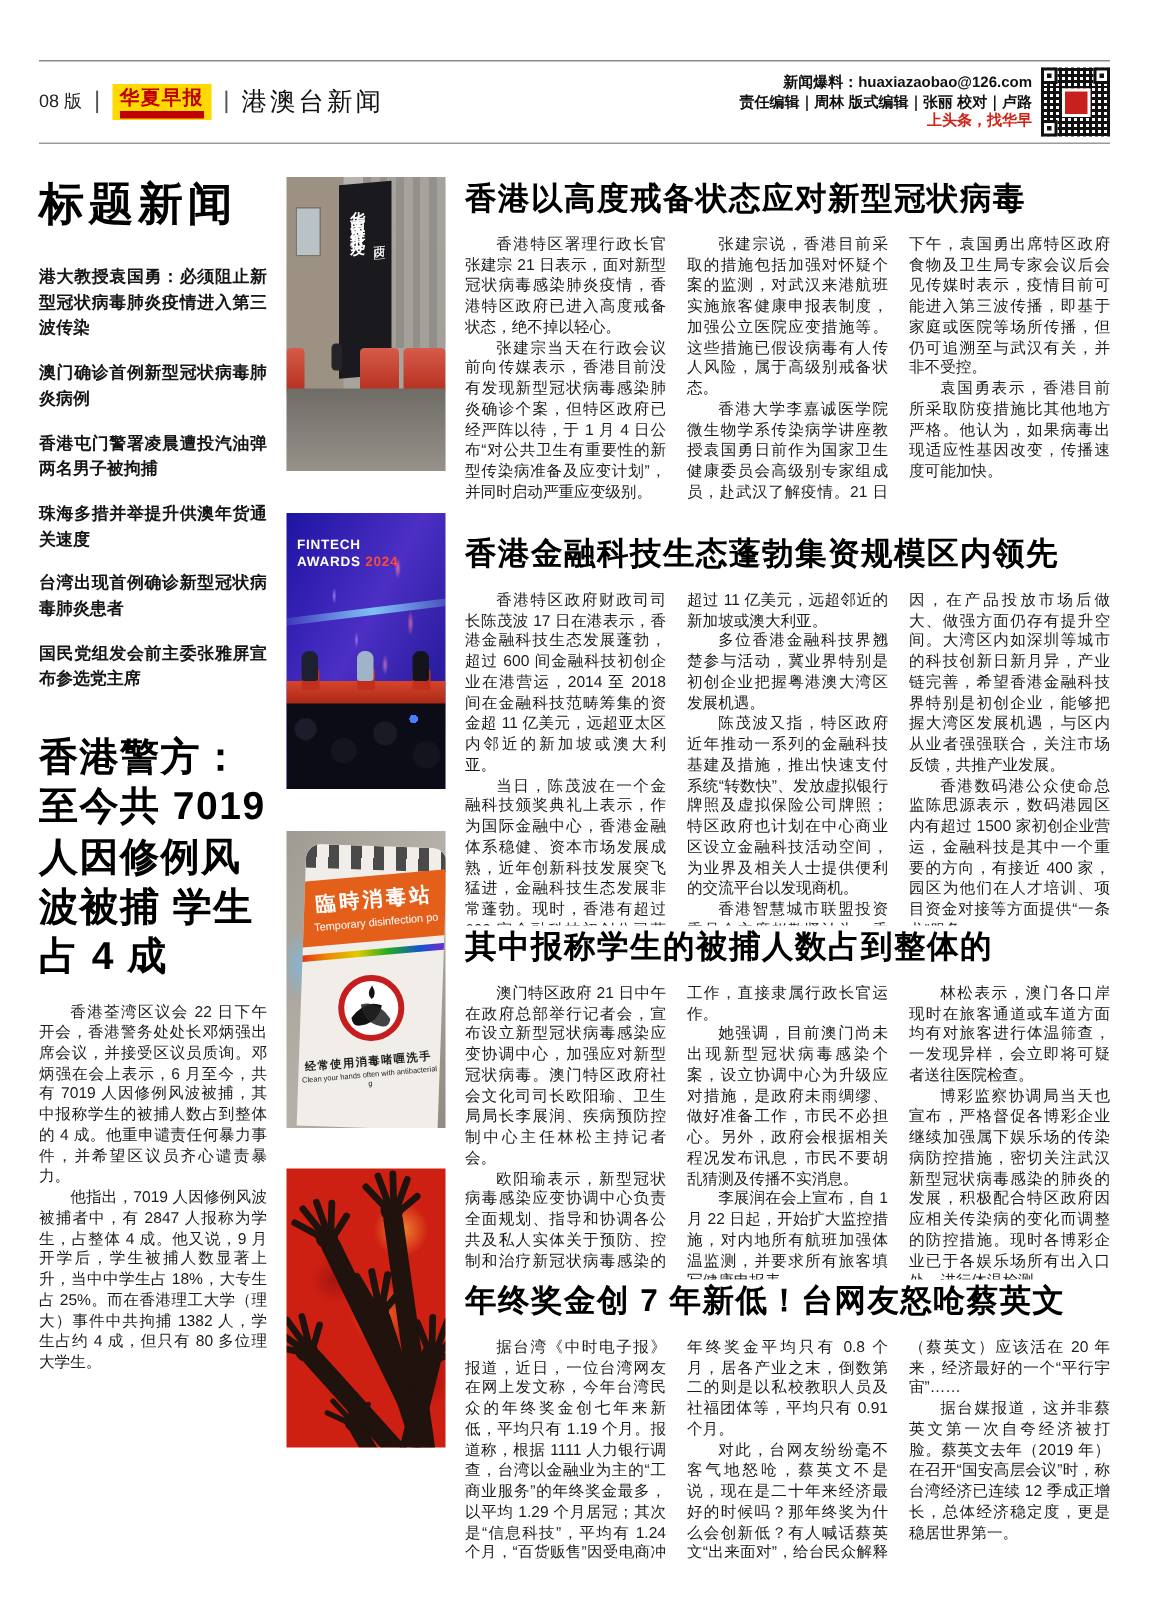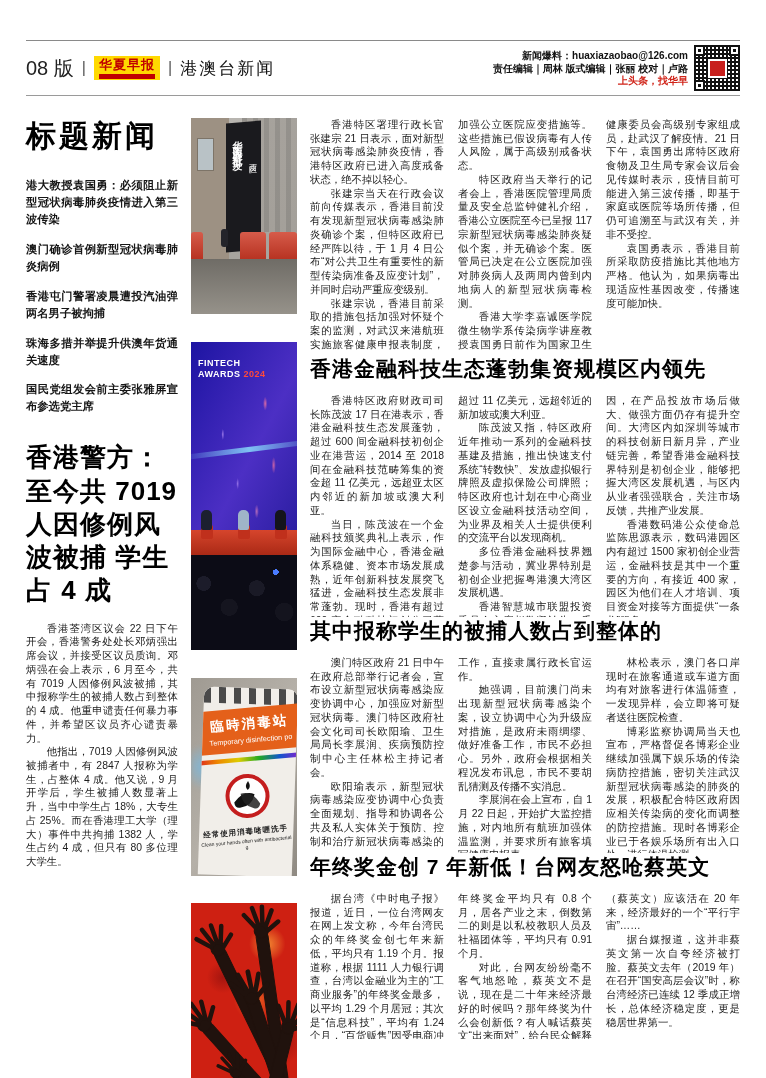--- a/index.html
+++ b/index.html
@@ -2,21 +2,21 @@
 <html><head>
 <meta charset="utf-8">
 <style>
   html,body{margin:0;padding:0;background:#fff;}
   .page{position:relative;width:766px;height:1078px;margin:0 auto;background:#fff;overflow:hidden;
         font-family:"Liberation Sans","DejaVu Sans",sans-serif;color:#1a1a1a;}
   
   header{margin:40px 26px 0;border-top:1px solid #8a8a8a;border-bottom:1px solid #9a9a9a;
          height:54px;display:flex;align-items:center;justify-content:space-between;}
   .h-left{display:flex;align-items:center;gap:8px;}
-  .pagenum{font-size:20px;color:#222;}
+  .pagenum{font-size:12px;color:#222;}
   .vbar{color:#555;font-size:16px;}
   .logo{background:#ffd900;color:#c00000;font-weight:bold;font-size:13px;letter-spacing:1px;
         padding:2px 5px 1px;position:relative;line-height:1.1;display:inline-block;}
   .logo::after{content:"";display:block;height:5px;background:#c00000;margin-top:1px;}
   .section{font-size:17px;letter-spacing:2px;color:#111;}
   .h-right{display:flex;align-items:center;gap:6px;}
   .h-meta{text-align:right;font-size:10px;line-height:13px;color:#111;font-weight:bold;}
   .slogan{color:#d02318;font-family:Liberation Mono, monospace;}
   
   .qr{position:relative;width:46px;height:46px;box-sizing:border-box;
@@ -59,21 +59,21 @@
   .p1-banner .vtxt{writing-mode:vertical-rl;color:#fff;font-size:10px;letter-spacing:4px;font-weight:bold;}
   .p1-banner .vtxt2{writing-mode:vertical-rl;color:#fff;font-size:8px;letter-spacing:2px;margin-top:26px;}
   .p1-barriers{position:absolute;bottom:27%;left:0;right:0;height:15%;display:flex;gap:3px;}
   .p1-barriers i{background:linear-gradient(#d65b4a,#b5301f);border-radius:3px 3px 0 0;flex:none;}
   .p1-barriers .b1{width:12px;margin-right:34px;}
   .p1-barriers .b2{width:26px;}
   .p1-barriers .b3{flex:1;}
   .p1-road{position:absolute;bottom:0;left:0;right:0;height:28%;background:linear-gradient(#6f6c66,#96928a);}
   .p1-person{position:absolute;bottom:34%;left:28%;width:7px;height:18px;background:#24242a;border-radius:3px;}
   
-  .photo2{height:308px;margin-top:28px;background:linear-gradient(118deg,#1d14a2 0%,#4c2fc4 45%,#2a1da0 78%,#4430b8 100%);}
+  .photo2{height:184px;margin-top:28px;background:linear-gradient(118deg,#1d14a2 0%,#4c2fc4 45%,#2a1da0 78%,#4430b8 100%);}
   .p2-streak{position:absolute;top:34%;left:-10%;width:130%;height:5px;background:linear-gradient(90deg,rgba(120,220,255,.0),rgba(140,230,255,.8),rgba(120,220,255,.0));transform:rotate(-7deg);}
   .p2-lights{position:absolute;inset:0;background:
      radial-gradient(3px 10px at 70% 20%,rgba(255,120,160,.8),transparent 70%),
      radial-gradient(3px 12px at 78% 40%,rgba(255,120,160,.7),transparent 70%),
      radial-gradient(3px 10px at 62% 55%,rgba(255,150,190,.6),transparent 70%),
      radial-gradient(2px 8px at 30% 30%,rgba(200,160,255,.7),transparent 70%),
      radial-gradient(2px 8px at 44% 46%,rgba(200,160,255,.6),transparent 70%);}
   .p2-label{position:absolute;top:16px;left:7px;color:#fff;font-weight:bold;font-size:9px;line-height:11px;letter-spacing:.5px;}
   .p2-label .yr{color:#ff4a3a;}
   .p2-stage{position:absolute;bottom:30%;left:0;right:0;height:9%;background:linear-gradient(#d6452c,#a52613);}
@@ -138,20 +138,21 @@
   </header>
 
   <div class="content">
 
     <aside class="sidebar">
       <div class="sb-title">标题新闻</div>
       <div class="sb-item">港大教授袁国勇：必须阻止新型冠状病毒肺炎疫情进入第三波传染</div>
       <div class="sb-item">澳门确诊首例新型冠状病毒肺炎病例</div>
       <div class="sb-item">香港屯门警署凌晨遭投汽油弹两名男子被拘捕</div>
       <div class="sb-item">珠海多措并举提升供澳年货通关速度</div>
+      <div class="sb-item">台湾出现首例确诊新型冠状病毒肺炎患者</div>
       <div class="sb-item">国民党组发会前主委张雅屏宣布参选党主席</div>
       <div class="feature">
         <h1>香港警方：至今共 7019 人因修例风波被捕 学生占 4 成</h1>
         <p>香港荃湾区议会 22 日下午开会，香港警务处处长邓炳强出席会议，并接受区议员质询。邓炳强在会上表示，6 月至今，共有 7019 人因修例风波被捕，其中报称学生的被捕人数占到整体的 4 成。他重申谴责任何暴力事件，并希望区议员齐心谴责暴力。</p>
         <p>他指出，7019 人因修例风波被捕者中，有 2847 人报称为学生，占整体 4 成。他又说，9 月开学后，学生被捕人数显著上升，当中中学生占 18%，大专生占 25%。而在香港理工大学（理大）事件中共拘捕 1382 人，学生占约 4 成，但只有 80 多位理大学生。</p>
       </div>
     </aside>
 
     <div class="photo-col">
 
@@ -247,37 +248,37 @@
             </g>
           </g>
         </svg>
       </div>
 
     </div>
 
     <main class="articles">
 
       <article class="a a1">
+        <h2>香港以高度戒备状态应对新型冠状病毒</h2>
         <div class="body">
           <p>香港特区署理行政长官张建宗 21 日表示，面对新型冠状病毒感染肺炎疫情，香港特区政府已进入高度戒备状态，绝不掉以轻心。</p>
           <p>张建宗当天在行政会议前向传媒表示，香港目前没有发现新型冠状病毒感染肺炎确诊个案，但特区政府已经严阵以待，于 1 月 4 日公布“对公共卫生有重要性的新型传染病准备及应变计划”，并同时启动严重应变级别。</p>
           <p>张建宗说，香港目前采取的措施包括加强对怀疑个案的监测，对武汉来港航班实施旅客健康申报表制度，加强公立医院应变措施等。这些措施已假设病毒有人传人风险，属于高级别戒备状态。</p>
-          <p>特区政府当天举行的记者会上，香港医院管理局质量及安全总监钟健礼介绍，香港公立医院至今已呈报 117 宗新型冠状病毒感染肺炎疑似个案，并无确诊个案。医管局已决定在公立医院加强对肺炎病人及两周内曾到内地病人的新型冠状病毒检测。</p>
           <p>香港大学李嘉诚医学院微生物学系传染病学讲座教授袁国勇日前作为国家卫生健康委员会高级别专家组成员，赴武汉了解疫情。21 日下午，袁国勇出席特区政府食物及卫生局专家会议后会见传媒时表示，疫情目前可能进入第三波传播，即基于家庭或医院等场所传播，但仍可追溯至与武汉有关，并非不受控。</p>
           <p>袁国勇表示，香港目前所采取防疫措施比其他地方严格。他认为，如果病毒出现适应性基因改变，传播速度可能加快。</p>
         </div>
       </article>
 
       <article class="a a2">
         <h2>香港金融科技生态蓬勃集资规模区内领先</h2>
         <div class="body">
           <p>香港特区政府财政司司长陈茂波 17 日在港表示，香港金融科技生态发展蓬勃，超过 600 间金融科技初创企业在港营运，2014 至 2018 间在金融科技范畴筹集的资金超 11 亿美元，远超亚太区内邻近的新加坡或澳大利亚。</p>
           <p>当日，陈茂波在一个金融科技颁奖典礼上表示，作为国际金融中心，香港金融体系稳健、资本市场发展成熟，近年创新科技发展突飞猛进，金融科技生态发展非常蓬勃。现时，香港有超过 600 家金融科技初创公司营运，2014 至 2018 年间在金融科技范畴筹募的资金累计超过 11 亿美元，远超邻近的新加坡或澳大利亚。</p>
+          <p>多位香港金融科技界翘楚参与活动，冀业界特别是初创企业把握粤港澳大湾区发展机遇。</p>
           <p>陈茂波又指，特区政府近年推动一系列的金融科技基建及措施，推出快速支付系统“转数快”、发放虚拟银行牌照及虚拟保险公司牌照；特区政府也计划在中心商业区设立金融科技活动空间，为业界及相关人士提供便利的交流平台以发现商机。</p>
-          <p>多位香港金融科技界翘楚参与活动，冀业界特别是初创企业把握粤港澳大湾区发展机遇。</p>
           <p>香港智慧城市联盟投资委员会主席赵敬贤认为，香港投资基础完善，专业人才极具创意，惟受制于市场原因，在产品投放市场后做大、做强方面仍存有提升空间。大湾区内如深圳等城市的科技创新日新月异，产业链完善，希望香港金融科技界特别是初创企业，能够把握大湾区发展机遇，与区内从业者强强联合，关注市场反馈，共推产业发展。</p>
           <p>香港数码港公众使命总监陈思源表示，数码港园区内有超过 1500 家初创企业营运，金融科技是其中一个重要的方向，有接近 400 家，园区为他们在人才培训、项目资金对接等方面提供“一条龙”服务。</p>
         </div>
       </article>
 
       <article class="a a3">
         <h2>其中报称学生的被捕人数占到整体的</h2>
         <div class="body">
           <p>澳门特区政府 21 日中午在政府总部举行记者会，宣布设立新型冠状病毒感染应变协调中心，加强应对新型冠状病毒。澳门特区政府社会文化司司长欧阳瑜、卫生局局长李展润、疾病预防控制中心主任林松主持记者会。</p>
           <p>欧阳瑜表示，新型冠状病毒感染应变协调中心负责全面规划、指导和协调各公共及私人实体关于预防、控制和治疗新冠状病毒感染的工作，直接隶属行政长官运作。</p>

